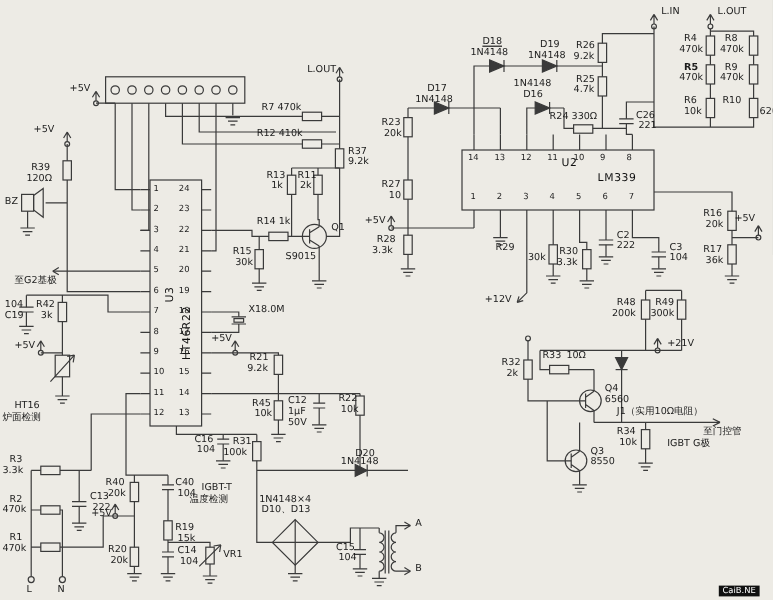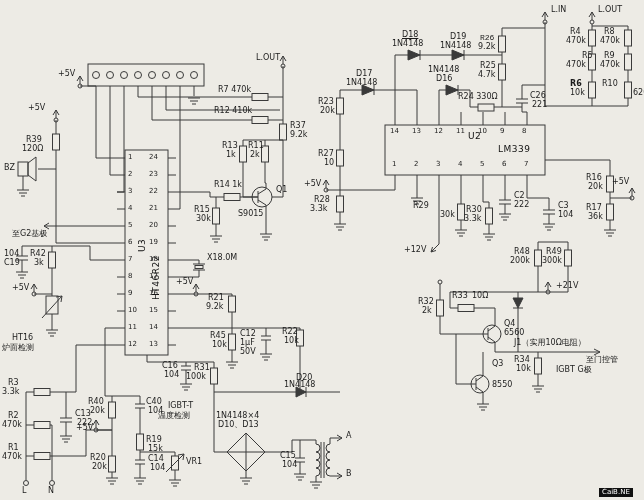--- a/index.html
+++ b/index.html
@@ -301,38 +301,38 @@
       <span class="lb" style="left: 314px; top: 196px;">R28</span>
       <span class="lb" style="left: 310px; top: 205px;">3.3k</span>
       <span class="lb" style="left: 356px; top: 70px;">D17</span>
       <span class="lb" style="left: 346px; top: 79px;">1N4148</span>
       <span class="lb" style="left: 402px; top: 31px; text-decoration: underline;">D18</span>
       <span class="lb" style="left: 392px; top: 40px;">1N4148</span>
       <span class="lb" style="left: 450px; top: 33px;">D19</span>
       <span class="lb" style="left: 440px; top: 42px;">1N4148</span>
       <span class="lb" style="left: 428px; top: 66px;">1N4148</span>
       <span class="lb" style="left: 436px; top: 75px;">D16</span>
-      <span class="lb" style="left: 480px; top: 34px; font-family: Liberation Mono, monospace;">R26</span>
+      <span class="lb" style="left: 480px; top: 34px;">R26</span>
       <span class="lb" style="left: 478px; top: 43px;">9.2k</span>
       <span class="lb" style="left: 480px; top: 62px;">R25</span>
       <span class="lb" style="left: 478px; top: 71px;">4.7k</span>
       <span class="lb" style="left: 458px; top: 93px;">R24 330Ω</span>
       <span class="lb" style="left: 530px; top: 92px;">C26</span>
       <span class="lb" style="left: 532px; top: 101px;">221</span>
       <span class="lb" style="left: 551px; top: 6px;">L.IN</span>
       <span class="lb" style="left: 598px; top: 6px;">L.OUT</span>
       <span class="lb" style="left: 570px; top: 28px; text-align: right;">R4</span>
       <span class="lb" style="left: 566px; top: 37px;">470k</span>
       <span class="lb" style="left: 604px; top: 28px;">R8</span>
       <span class="lb" style="left: 600px; top: 37px;">470k</span>
-      <span class="lb" style="left: 582px; top: 52px;">R5</span>
+      <span class="lb" style="left: 570px; top: 52px; font-weight: bold;">R5</span>
       <span class="lb" style="left: 566px; top: 61px;">470k</span>
       <span class="lb" style="left: 604px; top: 52px;">R9</span>
       <span class="lb" style="left: 600px; top: 61px;">470k</span>
-      <span class="lb" style="left: 570px; top: 80px; font-weight: bold;">R6</span>
+      <span class="lb" style="left: 570px; top: 80px;">R6</span>
       <span class="lb" style="left: 570px; top: 89px;">10k</span>
       <span class="lb" style="left: 602px; top: 80px;">R10</span>
       <span class="lb" style="left: 604px; top: 89px; margin-left: 29px;">620</span>
       <span class="lb" style="left: 586px; top: 174px;">R16</span>
       <span class="lb" style="left: 588px; top: 183px;">20k</span>
       <span class="lb" style="left: 612px; top: 178px;">+5V</span>
       <span class="lb" style="left: 586px; top: 204px;">R17</span>
       <span class="lb" style="left: 588px; top: 213px;">36k</span>
       <span class="lb" style="left: 514px; top: 192px;">C2</span>
       <span class="lb" style="left: 514px; top: 201px;">222</span>
@@ -352,21 +352,21 @@
       <span class="lb" style="left: 452px; top: 292px;">R33</span>
       <span class="lb" style="left: 472px; top: 292px;">10Ω</span>
       <span class="lb" style="left: 556px; top: 282px;">+21V</span>
       <span class="lb" style="left: 504px; top: 320px;">Q4</span>
       <span class="lb" style="left: 504px; top: 329px;">6560</span>
       <span class="lb" style="left: 514px; top: 339px;">J1（实用10Ω电阻）</span>
       <span class="lb" style="left: 514px; top: 356px;">R34</span>
       <span class="lb" style="left: 516px; top: 365px;">10k</span>
       <span class="lb" style="left: 556px; top: 356px; margin-left: 30px;">至门控管</span>
       <span class="lb" style="left: 556px; top: 366px;">IGBT G极</span>
-      <span class="lb" style="left: 492px; top: 360px;">Q3</span>
+      <span class="lb" style="left: 492px; top: 372px;">Q3</span>
       <span class="lb" style="left: 492px; top: 381px;">8550</span>
       <span class="lb pin" style="left: 128px; top: 154px;">1</span>
       <span class="lb pin" style="left: 128px; top: 171px;">2</span>
       <span class="lb pin" style="left: 128px; top: 188px;">3</span>
       <span class="lb pin" style="left: 128px; top: 205px;">4</span>
       <span class="lb pin" style="left: 128px; top: 222px;">5</span>
       <span class="lb pin" style="left: 128px; top: 239px;">6</span>
       <span class="lb pin" style="left: 128px; top: 256px;">7</span>
       <span class="lb pin" style="left: 128px; top: 273px;">8</span>
       <span class="lb pin" style="left: 128px; top: 290px;">9</span>

